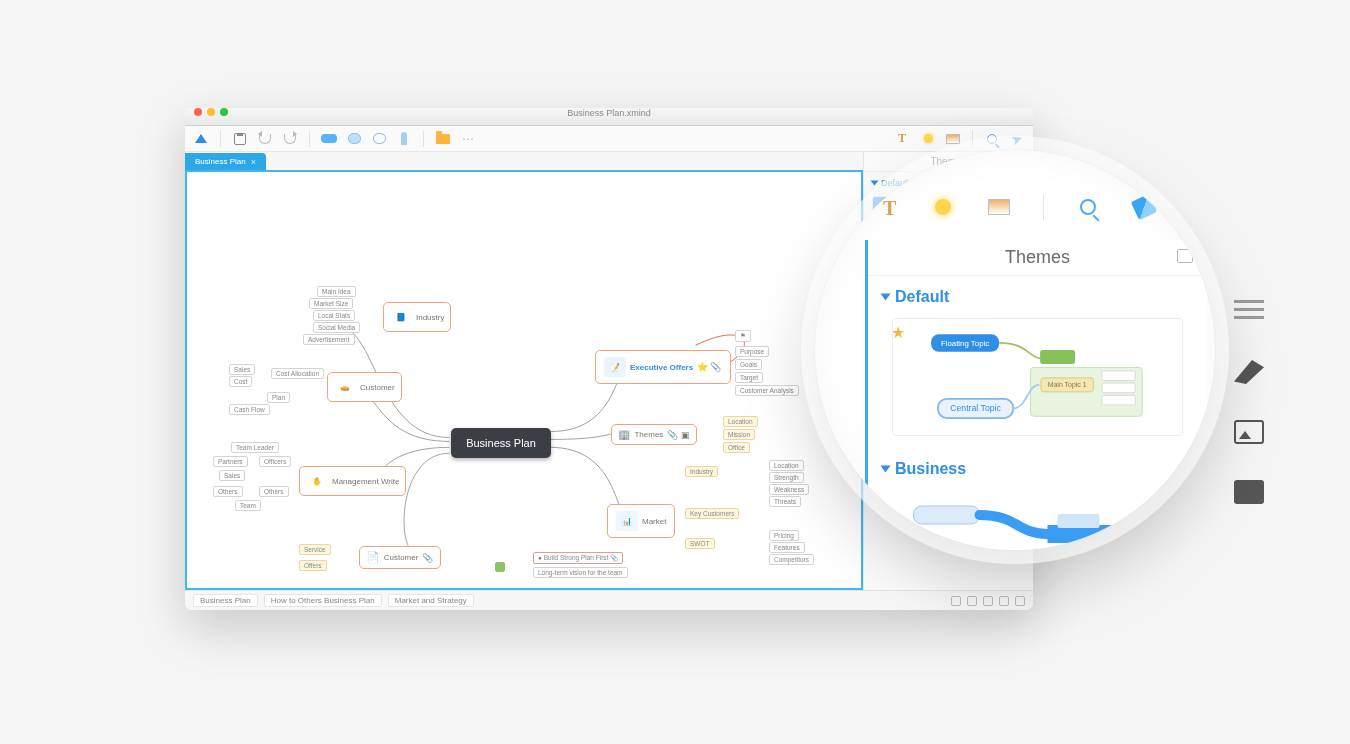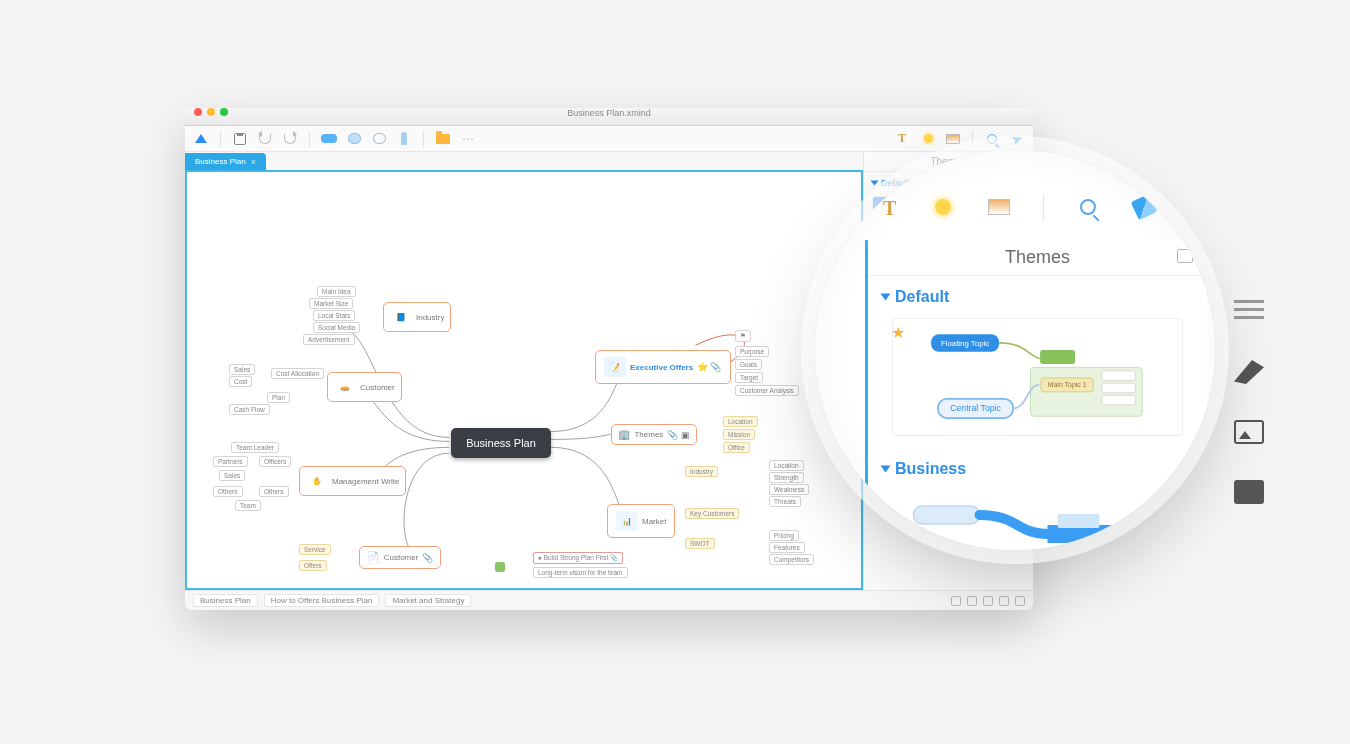--- a/index.html
+++ b/index.html
@@ -327,21 +327,21 @@
       <div class="side-opts"></div>
     </div>
     <div class="side-sec">
       <span>Default</span>
     </div>
     <div class="side-thumb"></div>
   </div>
 
   <div class="breadcrumb" style="bottom:0">
     <span class="crumb">Business Plan</span>
-    <span class="crumb">How to Offers Business Plan</span>
+    <span class="crumb">How to Others Business Plan</span>
     <span class="crumb">Market and Strategy</span>
     <span class="spacer"></span>
     <span class="bc-ic"></span>
     <span class="bc-ic"></span>
     <span class="bc-ic"></span>
     <span class="bc-ic"></span>
     <span class="bc-ic"></span>
   </div>
 
 </div>

